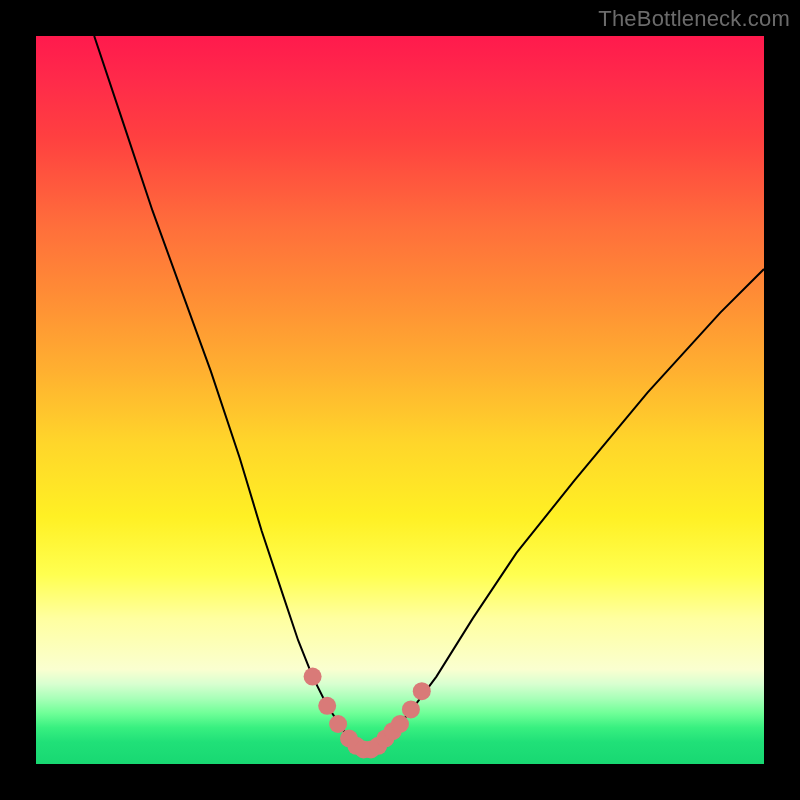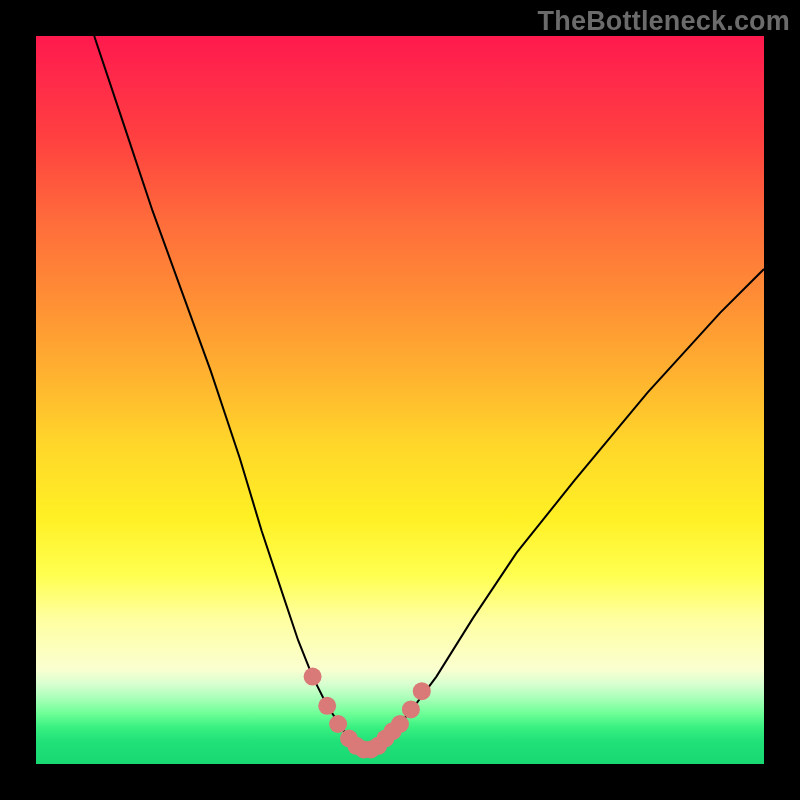--- a/index.html
+++ b/index.html
@@ -43,22 +43,22 @@
       #38f080 95%,
       #20e078 97%,
       #18d872 100%
     );
   }
   .watermark {
     position: absolute;
     top: 6px;
     right: 10px;
     color: #6b6b6b;
-    font-size: 27px;
-    font-weight: 700;
+    font-size: 22px;
+    font-weight: 400;
     letter-spacing: 0.2px;
   }
   svg.curve {
     position: absolute;
     top: 0;
     left: 0;
     width: 728px;
     height: 728px;
   }
 </style>

